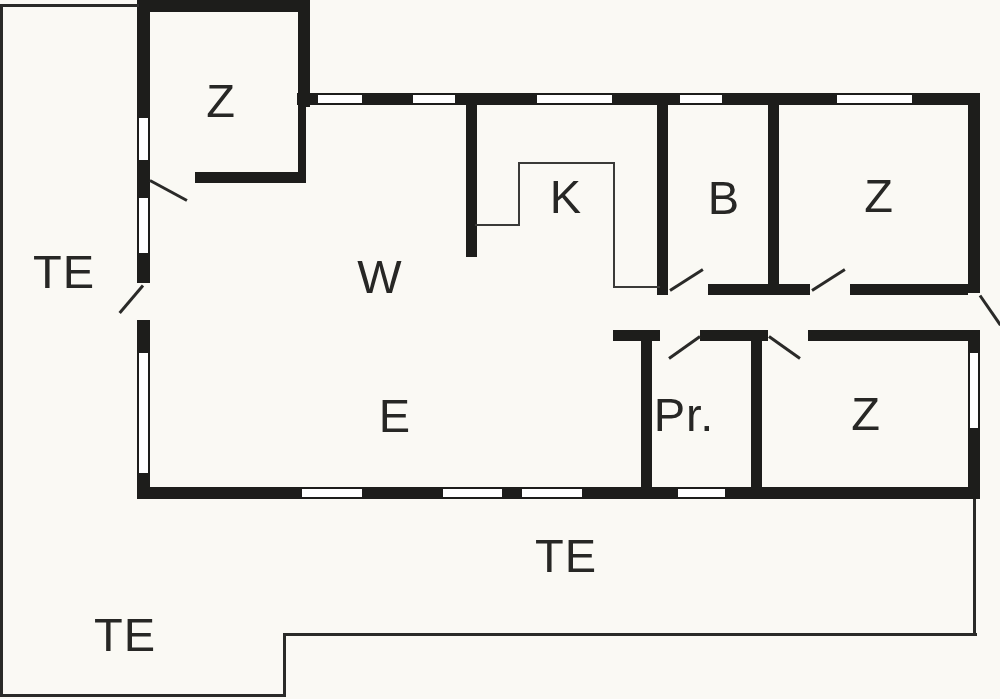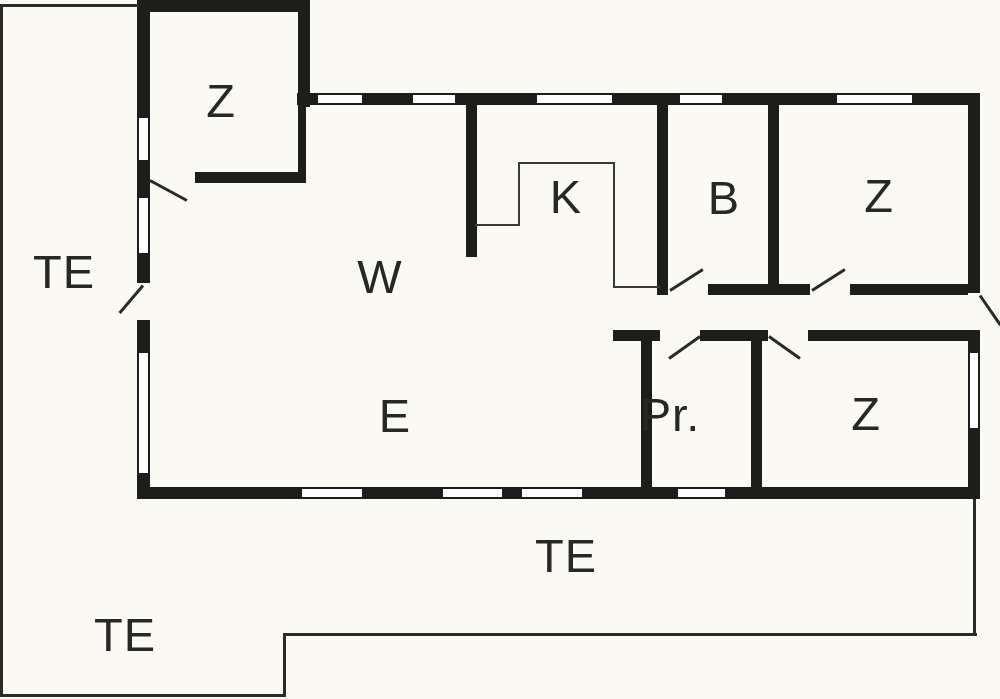--- a/index.html
+++ b/index.html
@@ -125,17 +125,17 @@
     <div class="swing" style="left: 700px; top: 335px; width: 38px; transform: rotate(144.6deg);"></div>
     <div class="swing" style="left: 769px; top: 335px; width: 38px; transform: rotate(35.4deg);"></div>
     <div class="swing" style="left: 980px; top: 294px; width: 36px; transform: rotate(55.4deg);"></div>
     <div class="label" style="left: 221px; top: 100px;">Z</div>
     <div class="label" style="left: 64px; top: 271px;">TE</div>
     <div class="label" style="left: 380px; top: 276px;">W</div>
     <div class="label" style="left: 566px; top: 196px;">K</div>
     <div class="label" style="left: 724px; top: 197px;">B</div>
     <div class="label" style="left: 879px; top: 195px;">Z</div>
     <div class="label" style="left: 395px; top: 415px;">E</div>
-    <div class="label" style="left: 670px; top: 414px;">Pr.</div>
+    <div class="label" style="left: 684px; top: 414px;">Pr.</div>
     <div class="label" style="left: 866px; top: 413px;">Z</div>
     <div class="label" style="left: 566px; top: 555px;">TE</div>
     <div class="label" style="left: 125px; top: 634px;">TE</div>
   </div>
 
 </body></html>

